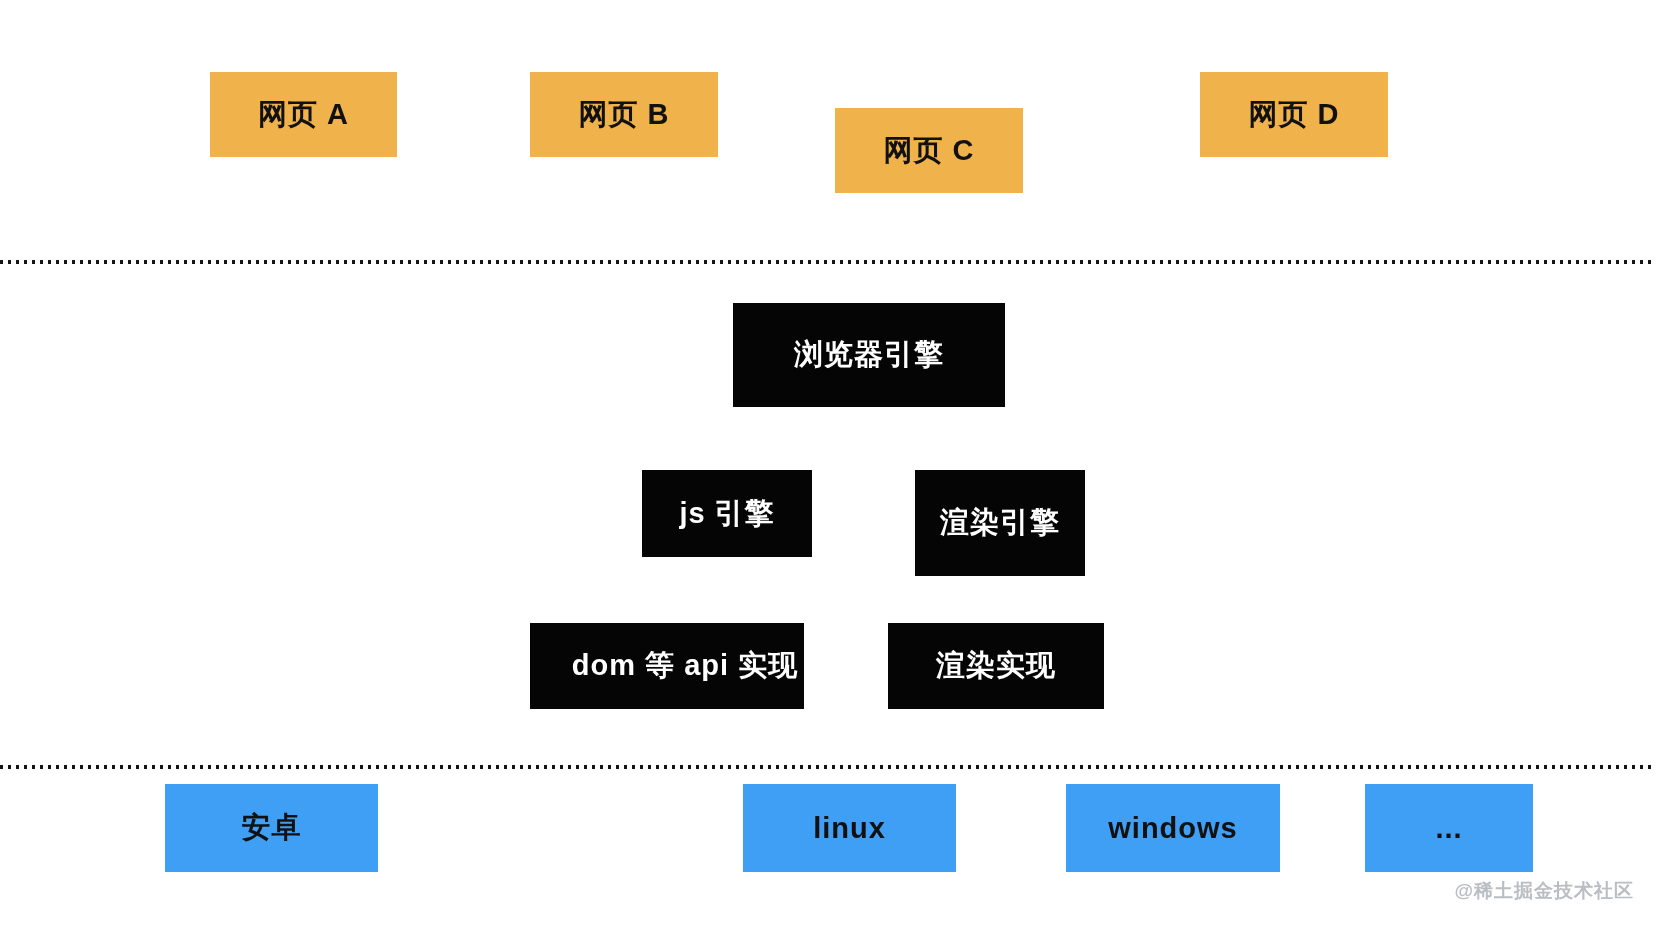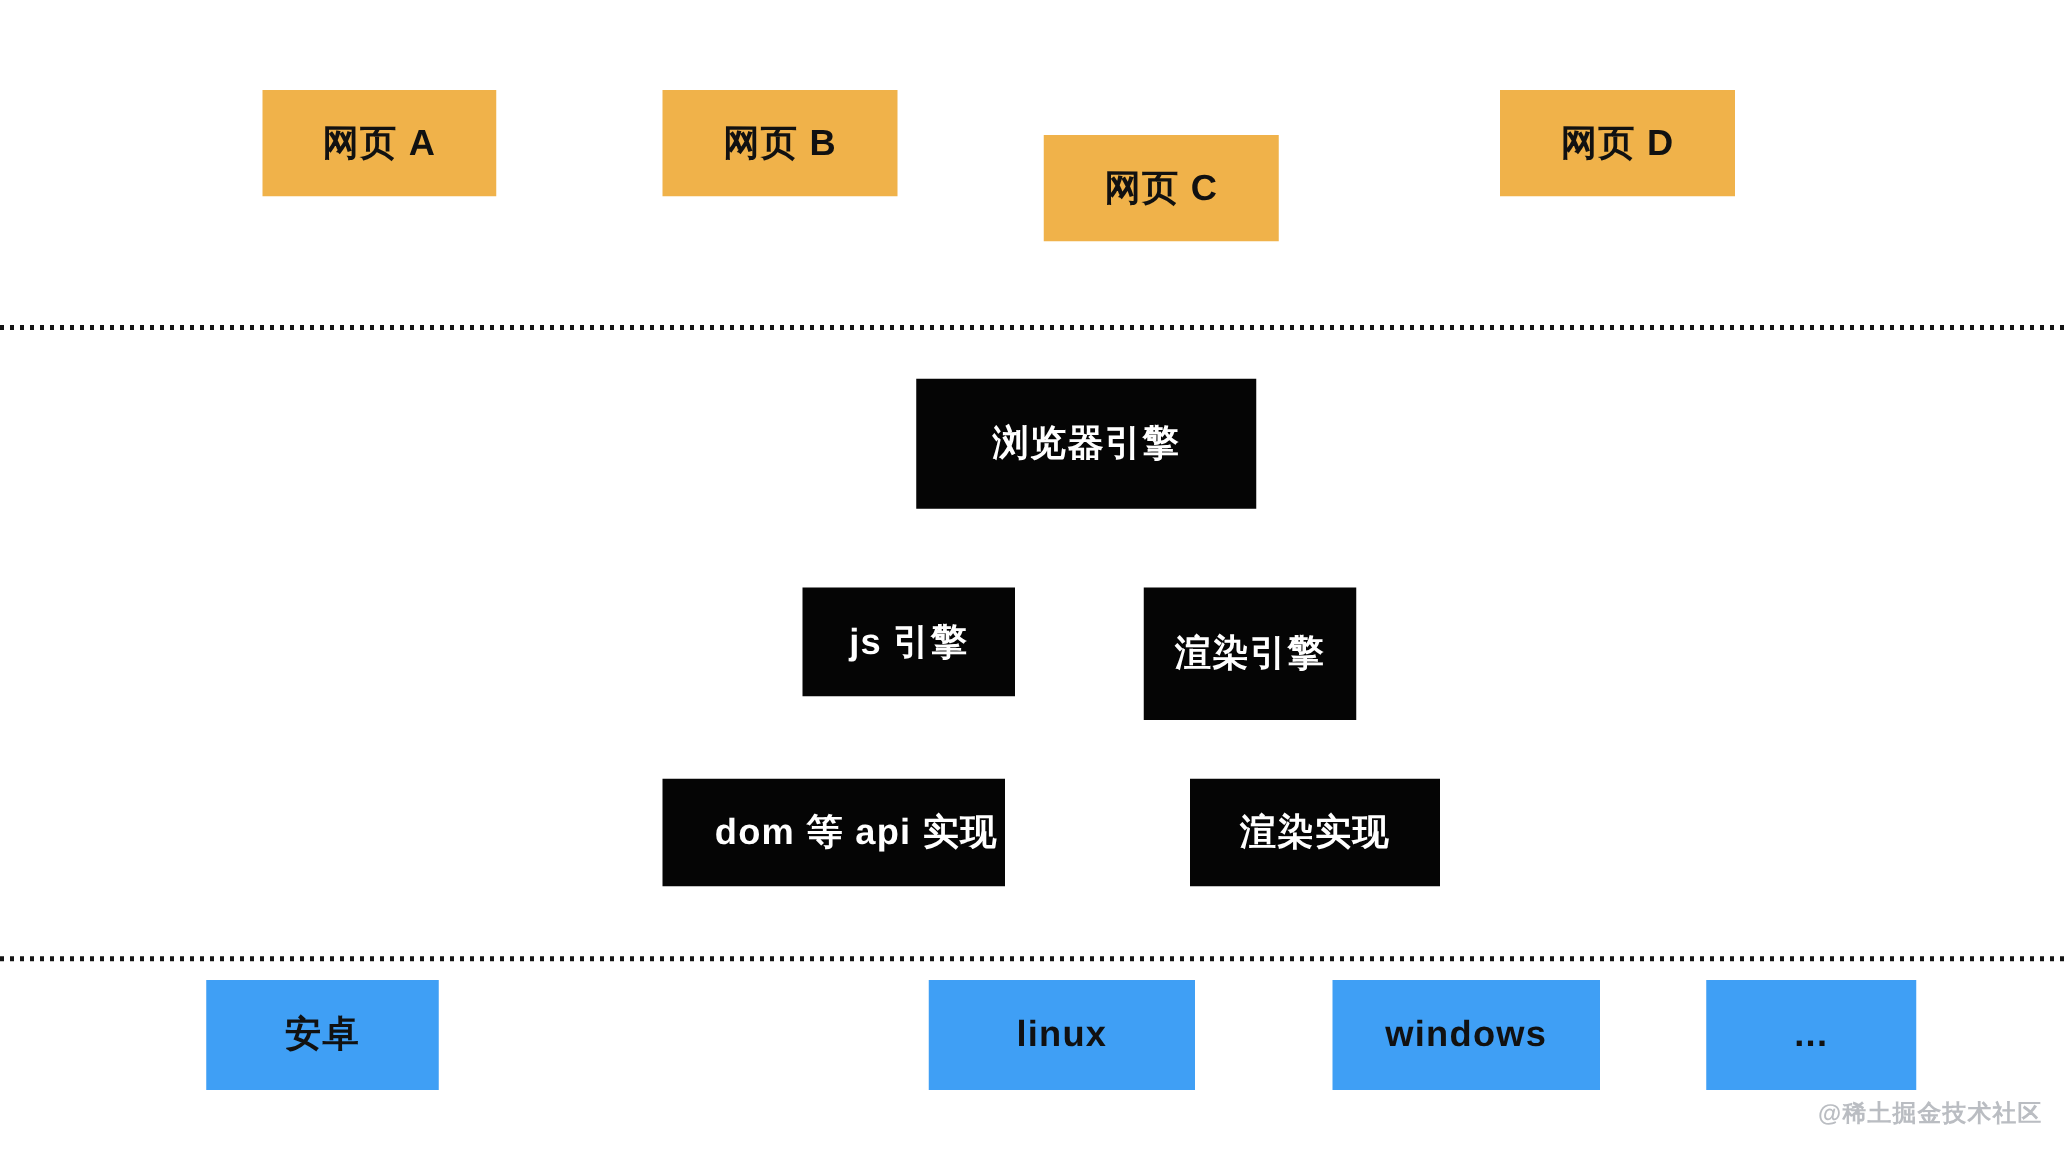--- a/index.html
+++ b/index.html
@@ -66,24 +66,24 @@
   .page-d { left: 1165px; top: 72px; width: 188px; margin-left: 35px; }
 
   .divider-top    { top: 260px; }
   .divider-bottom { top: 765px; }
 
   
   .browser-engine { left: 733px; top: 303px; width: 272px; height: 104px; }
   .js-engine      { left: 642px; top: 470px; width: 170px; height: 87px; }
   .render-engine  { left: 915px; top: 470px; width: 170px; height: 106px; }
   .dom-api        { left: 530px; top: 623px; width: 274px; height: 86px; padding-left: 36px; }
-  .render-impl    { left: 952px; top: 623px; width: 200px; height: 86px; }
+  .render-impl    { left: 888px; top: 623px; width: 216px; height: 86px; }
 
   
-  .platform-android { left: 165px;  width: 186px; justify-content: center; }
+  .platform-android { left: 165px;  width: 213px; justify-content: center; }
   .platform-ios     { left: 445px;  width: 217px; }
   .platform-linux   { left: 743px;  width: 213px; }
   .platform-windows { left: 1066px; width: 214px; }
   .platform-more    { left: 1365px; width: 168px; }
 </style>
 </head>
 <body>
 
 <div class="diagram">
 

